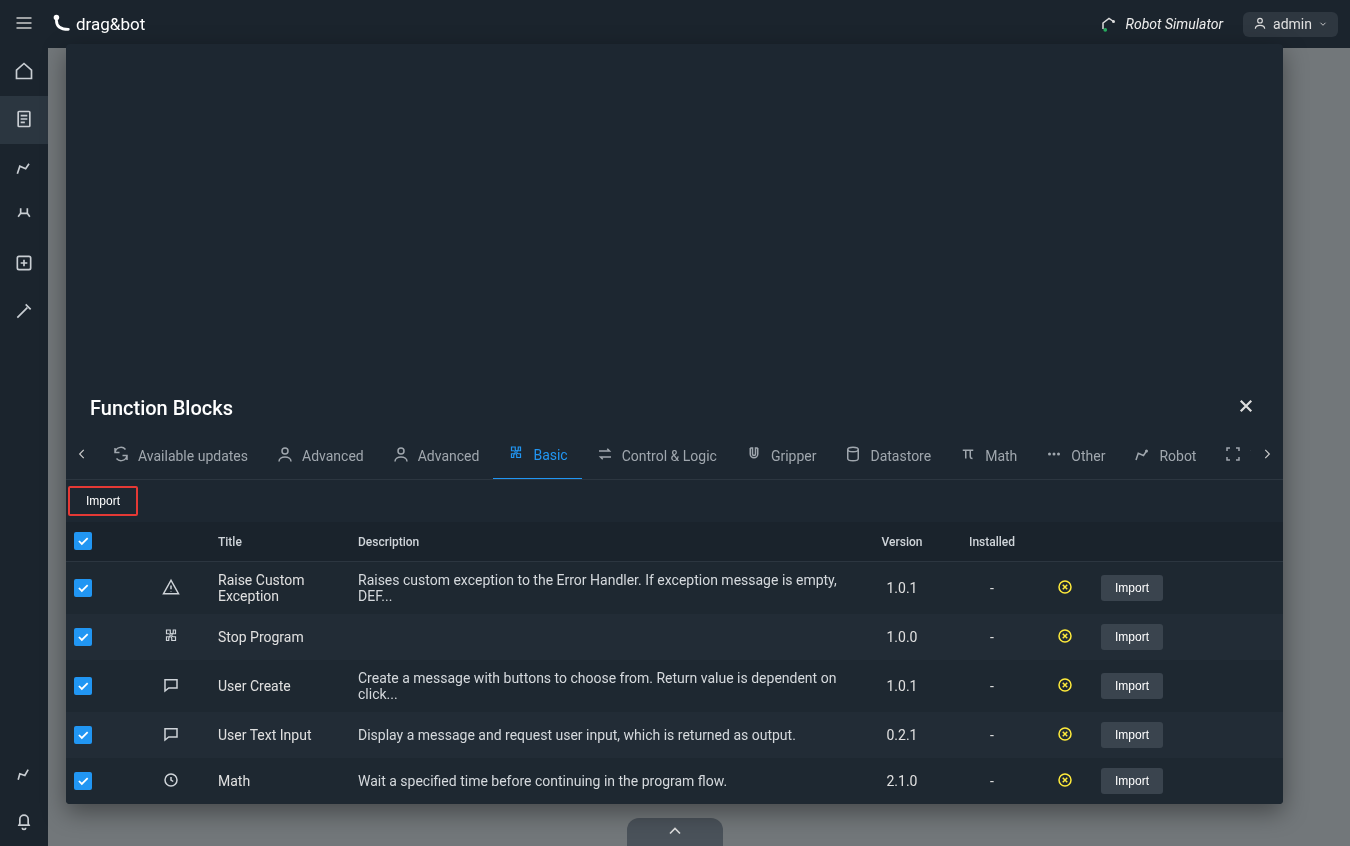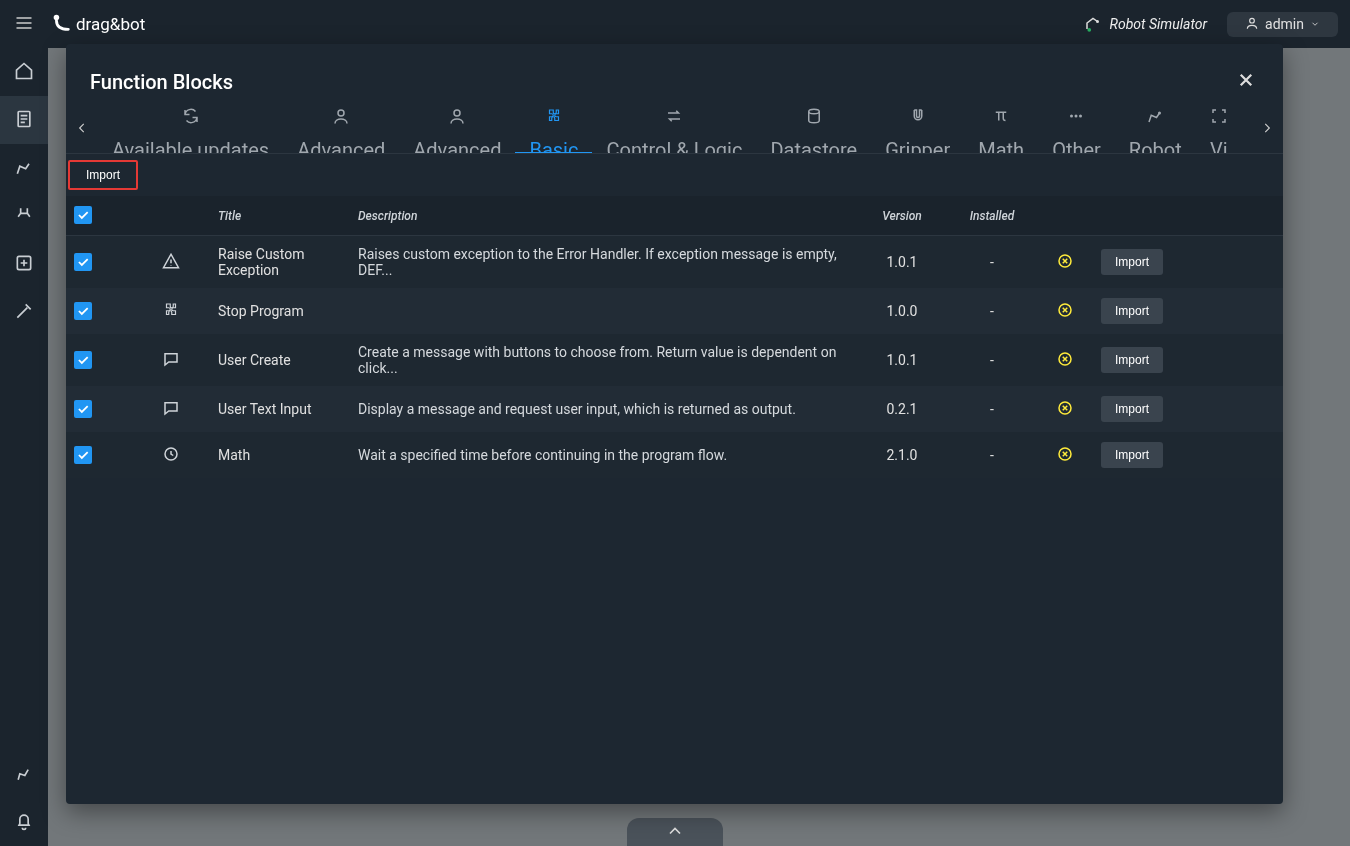--- a/index.html
+++ b/index.html
@@ -47,21 +47,21 @@
     margin-left: 10px;
     color: #fff; font-size: 17px; justify-content: flex-end;
   }
   .topbar-right {
     margin-left: auto; display: flex; align-items: center; gap: 20px;
     padding-right: 4px;
   }
   .robot-sim { display: flex; align-items: center; gap: 8px; color: #eee; font-style: italic; }
   .user-chip {
     display: flex; align-items: center; gap: 6px;
-    background: #2e3740; padding: 4px 18px; border-radius: 6px;
+    background: #2e3740; padding: 4px 10px; border-radius: 6px;
     cursor: pointer;
   }
 
   
   .sidebar {
     position: absolute; top: var(--topbar-h); left: 0; bottom: 0;
     width: var(--sidebar-w);
     background: var(--bg-header);
     display: flex; flex-direction: column; align-items: center;
     z-index: 4;
@@ -100,20 +100,21 @@
   .modal {
     position: absolute;
     top: 44px; left: 66px;
     width: 1217px; height: 760px;
     background: var(--bg-modal);
     border-radius: 4px;
     display: flex; flex-direction: column;
     box-shadow: 0 8px 24px rgba(0,0,0,0.4);
     z-index: 10;
     overflow: hidden;
+    justify-content: flex-end;
   }
   .modal-title-row {
     display: flex; align-items: center;
     padding: 22px 24px 8px 24px;
   }
   .modal-title { font-size: 20px; font-weight: 500; color: #fff; }
   .modal-close {
     margin-left: auto; cursor: pointer;
     color: #ddd; font-size: 20px; padding: 4px;
   }
@@ -131,23 +132,22 @@
     display: flex; align-items: center;
     overflow: hidden;
     white-space: nowrap;
   }
   .cat-tab {
     display: inline-flex; align-items: center; gap: 8px;
     padding: 0 14px;
     height: 48px;
     color: var(--text-dim);
     cursor: pointer;
-    font-size: 20px;
+    font-size: 14px;
     flex-shrink: 0;
-    flex-direction: column;
   }
   .cat-tab.active {
     color: var(--accent);
     border-bottom: 2px solid var(--accent);
   }
   .cat-arrow {
     width: 32px; height: 48px;
     display: flex; align-items: center; justify-content: center;
     cursor: pointer; color: #ccc;
     flex-shrink: 0;
@@ -166,21 +166,20 @@
     cursor: pointer;
   }
 
   
   .tbl { width: 100%; border-collapse: collapse; }
   .tbl th, .tbl td { padding: 10px 8px; text-align: left; vertical-align: middle; }
   .tbl thead th {
     font-size: 12px; font-weight: 500; color: #cfd4d9;
     background: #1a232c;
     border-bottom: 1px solid #2c3640;
-    font-style: italic;
   }
   .tbl tbody tr:nth-child(odd)  { background: var(--row-even); }
   .tbl tbody tr:nth-child(even) { background: var(--row-odd); }
   .tbl td.desc { color: #d5d9dd; margin-left: 27px; }
   .tbl td.version, .tbl td.installed { text-align: center; white-space: nowrap; }
   .tbl th.version, .tbl th.installed { text-align: center; }
   .tbl td.status { text-align: center; }
   .chk {
     width: 18px; height: 18px;
     background: var(--accent);
@@ -368,30 +367,30 @@
           <span>Basic</span>
         </div>
         <div class="cat-tab">
           <span><svg width="18" height="18" viewBox="0 0 24 24">
               <path d="M4 8h14l-3-3M20 16H6l3 3" stroke="#a0a7ae" stroke-width="2" fill="none"></path>
             </svg></span>
           <span>Control &amp; Logic</span>
         </div>
         <div class="cat-tab">
           <span><svg width="18" height="18" viewBox="0 0 24 24">
+              <path d="M7 4v8a5 5 0 0010 0V4M7 4h3v8a2 2 0 004 0V4h3" fill="none" stroke="#a0a7ae" stroke-width="2"></path>
+            </svg></span>
+          <span>Gripper</span>
+        </div>
+        <div class="cat-tab">
+          <span><svg width="18" height="18" viewBox="0 0 24 24">
               <ellipse cx="12" cy="6" rx="7" ry="3" fill="none" stroke="#a0a7ae" stroke-width="2"></ellipse>
               <path d="M5 6v12c0 1.7 3 3 7 3s7-1.3 7-3V6" fill="none" stroke="#a0a7ae" stroke-width="2"></path>
             </svg></span>
           <span>Datastore</span>
-        </div>
-        <div class="cat-tab">
-          <span><svg width="18" height="18" viewBox="0 0 24 24">
-              <path d="M7 4v8a5 5 0 0010 0V4M7 4h3v8a2 2 0 004 0V4h3" fill="none" stroke="#a0a7ae" stroke-width="2"></path>
-            </svg></span>
-          <span>Gripper</span>
         </div>
         <div class="cat-tab">
           <span><svg width="18" height="18" viewBox="0 0 24 24">
               <path d="M5 7h14M9 7v11M15 7v8c0 2 1 3 3 3" fill="none" stroke="#a0a7ae" stroke-width="2"></path>
             </svg></span>
           <span>Math</span>
         </div>
         <div class="cat-tab">
           <span><svg width="18" height="18" viewBox="0 0 24 24">
               <circle cx="6" cy="12" r="2" fill="#a0a7ae"></circle>

